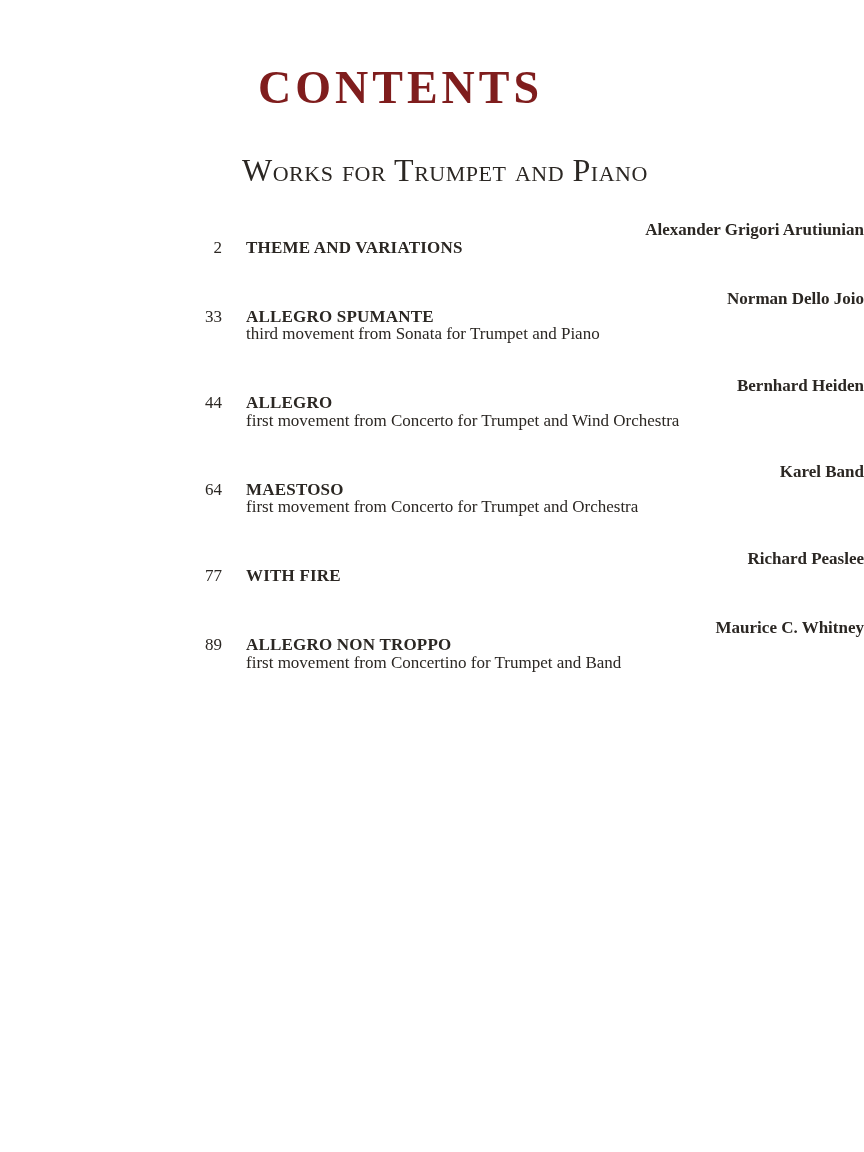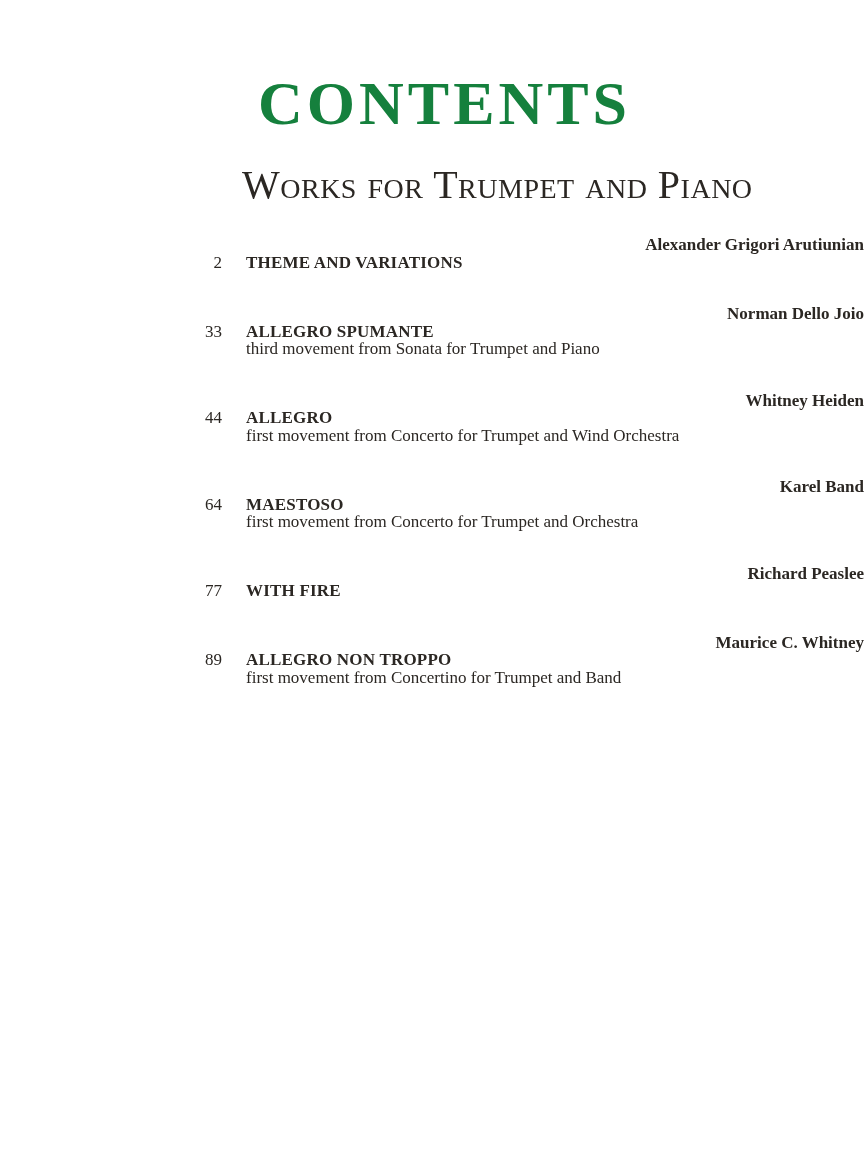--- a/index.html
+++ b/index.html
@@ -11,31 +11,31 @@
     position: relative;
     width: 864px;
     height: 1152px;
     background: #ffffff;
     overflow: hidden;
     font-family: "Liberation Serif", "DejaVu Serif", serif;
     color: #2b2723;
   }
   .contents-title {
     margin: 0;
-    padding-top: 72px;
+    padding-top: 57px;
     margin-left: 258px;
-    font-size: 62px;
+    font-size: 46px;
     line-height: 62px;
     font-weight: 600;
     letter-spacing: 4px;
-    color: #15803d;
+    color: #7f1d1d;
   }
   .section-heading {
     margin: 32px 0 0 242px;
-    font-size: 40px;
+    font-size: 32px;
     line-height: 38px;
     font-weight: 400;
     font-variant: small-caps;
     letter-spacing: 0.5px;
     color: #2b2723;
   }
   .entries {
     list-style: none;
     margin: 32px 0 0 0;
     padding: 0;
@@ -89,21 +89,21 @@
       <div class="entry-body">
         <div class="composer">Norman Dello Joio</div>
         <div class="work-title">ALLEGRO SPUMANTE</div>
         <div class="subtitle"><span>third movement from Sonata for Trumpet and Piano</span></div>
       </div>
     </li>
 
     <li class="entry">
       <div class="page-num">44</div>
       <div class="entry-body">
-        <div class="composer">Whitney Heiden</div>
+        <div class="composer">Bernhard Heiden</div>
         <div class="work-title">ALLEGRO</div>
         <div class="subtitle"><span>first movement from Concerto for Trumpet and Wind Orchestra</span></div>
       </div>
     </li>
 
     <li class="entry">
       <div class="page-num">64</div>
       <div class="entry-body">
         <div class="composer">Karel Band</div>
         <div class="work-title">MAESTOSO</div>

